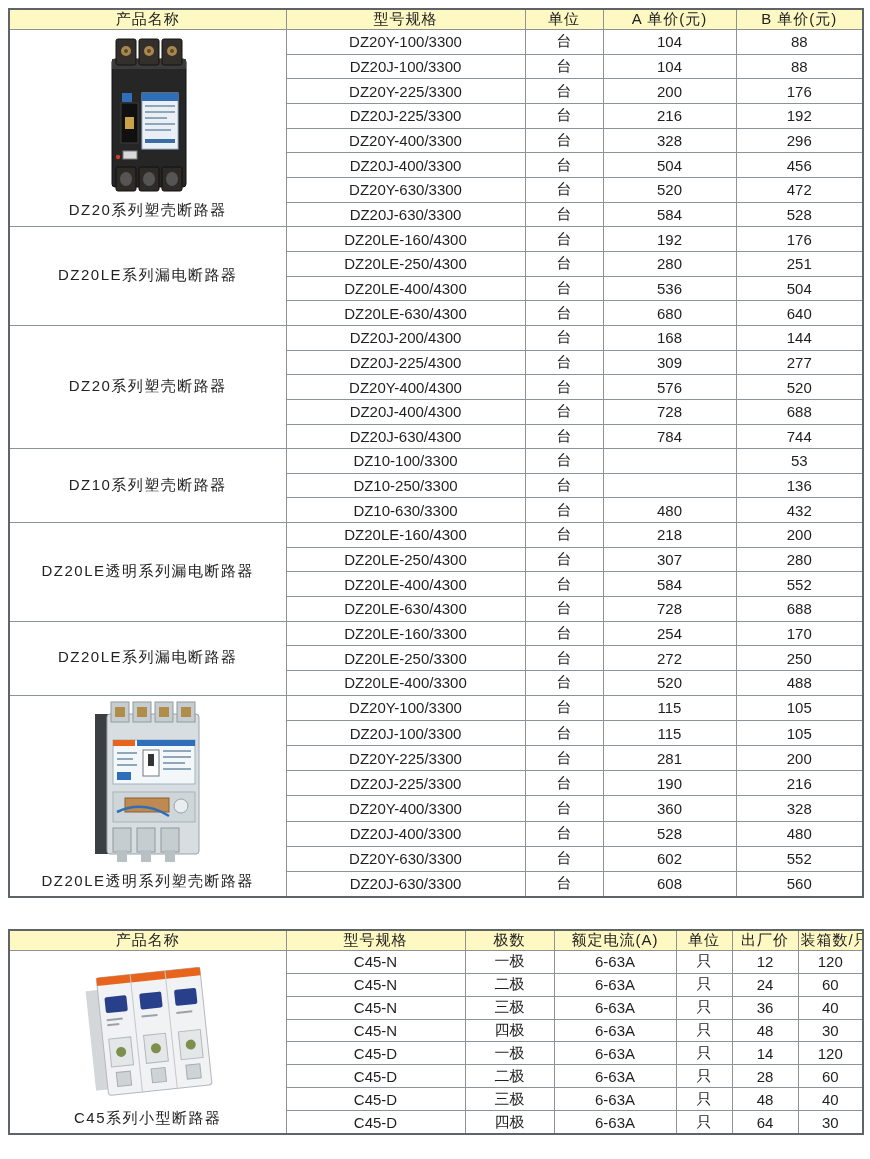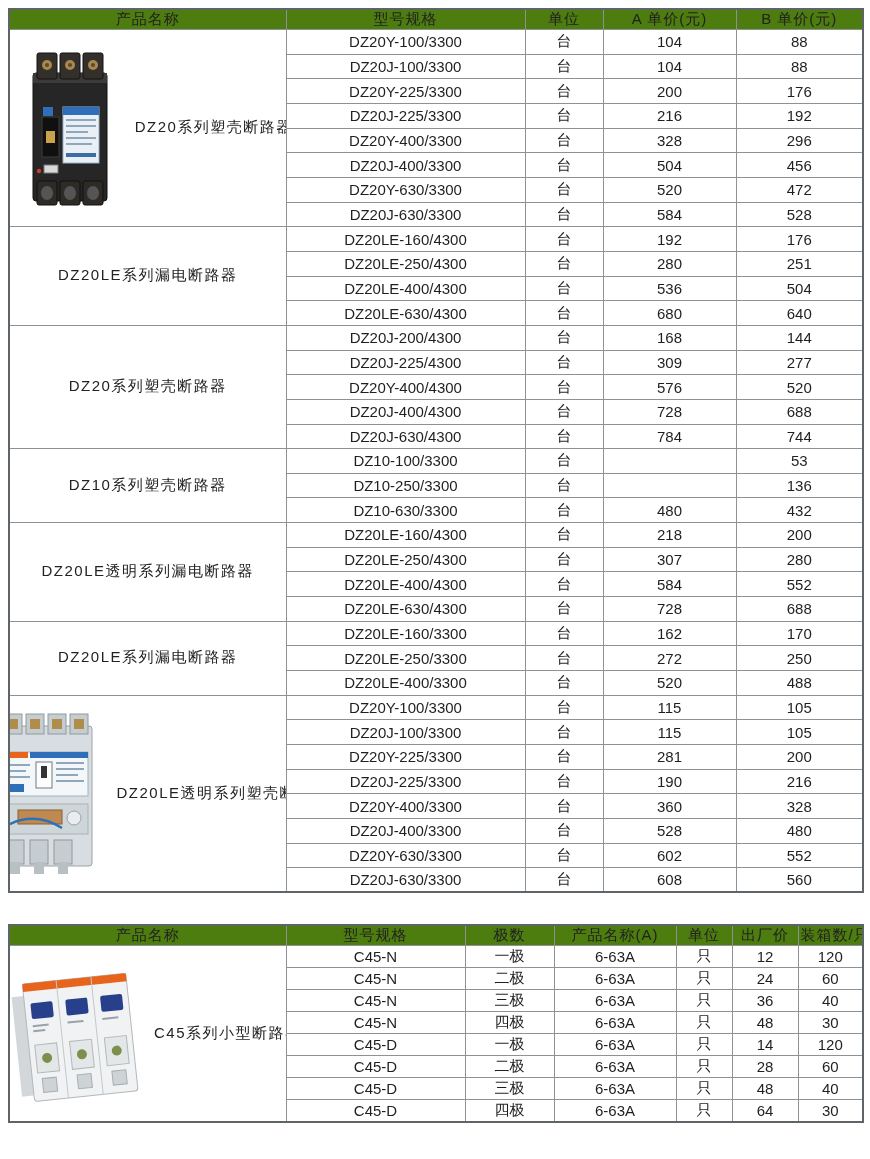--- a/index.html
+++ b/index.html
@@ -21,33 +21,33 @@
   table.price-table th, table.price-table td {
     border: 1px solid #8d9296;
     text-align: center;
     vertical-align: middle;
     padding: 0 2px;
     font-size: 15px;
     white-space: nowrap;
     overflow: hidden;
   }
   table.price-table thead th {
-    background: #4d7c0f;
+    background: #fef9c3;
     font-weight: normal;
     height: 18px;
     letter-spacing: 1px;
     color: #222;
   }
   #table1 tbody td { height: 24.66px; }
   #table2 tbody td { height: 22px; }
   #table2 { margin-top: 31px; }
 
   td.name-cell { padding: 0; vertical-align: middle; }
   .name-cell-inner {
-    display: flex; flex-direction: row;
+    display: flex; flex-direction: column;
     align-items: center; justify-content: center;
     height: 100%; width: 100%;
   }
   .group-label {
     font-size: 15px;
     letter-spacing: 1.5px;
     color: #222;
     padding: 4px 0 6px 0;
     line-height: 1.2;
   }
@@ -284,21 +284,21 @@
           <td>688</td>
         </tr>
         <tr>
           <td rowspan="3" class="name-cell">
             <div class="name-cell-inner">
               <div class="group-label">DZ20LE系列漏电断路器</div>
             </div>
           </td>
           <td>DZ20LE-160/3300</td>
           <td>台</td>
-          <td>162</td>
+          <td>254</td>
           <td>170</td>
         </tr>
         <tr>
           <td>DZ20LE-250/3300</td>
           <td>台</td>
           <td>272</td>
           <td>250</td>
         </tr>
         <tr>
           <td>DZ20LE-400/3300</td>
@@ -411,21 +411,21 @@
         <col style="width:122px">
         <col style="width:56px">
         <col style="width:66px">
         <col style="width:65px">
     </colgroup>
     <thead>
       <tr>
         <th>产品名称</th>
         <th>型号规格</th>
         <th>极数</th>
-        <th>产品名称(A)</th>
+        <th>额定电流(A)</th>
         <th>单位</th>
         <th>出厂价</th>
         <th>装箱数/只</th>
       </tr>
     </thead>
     <tbody>
         <tr>
           <td rowspan="8" class="name-cell">
             <div class="name-cell-inner">
               <div class="product-image">

